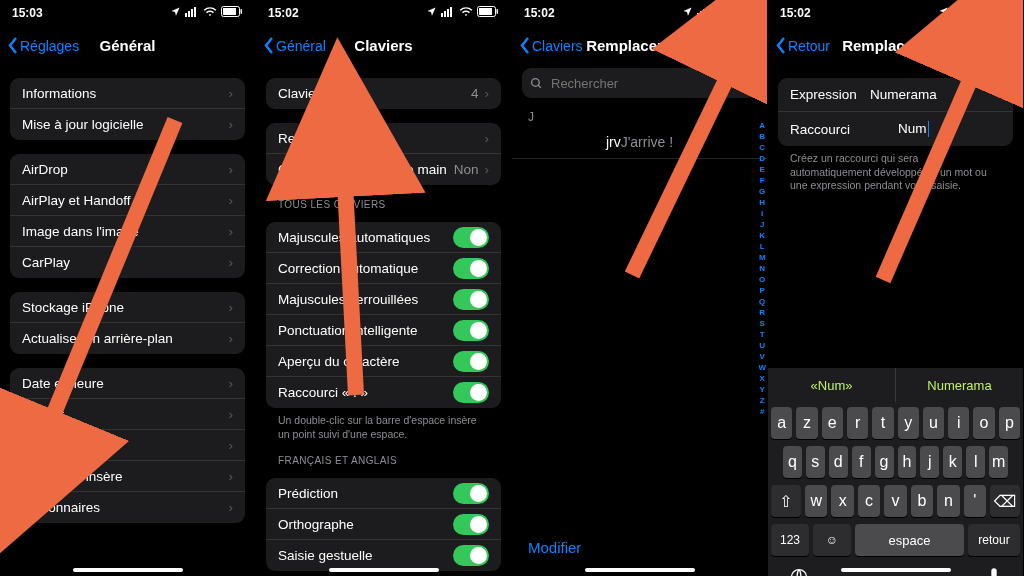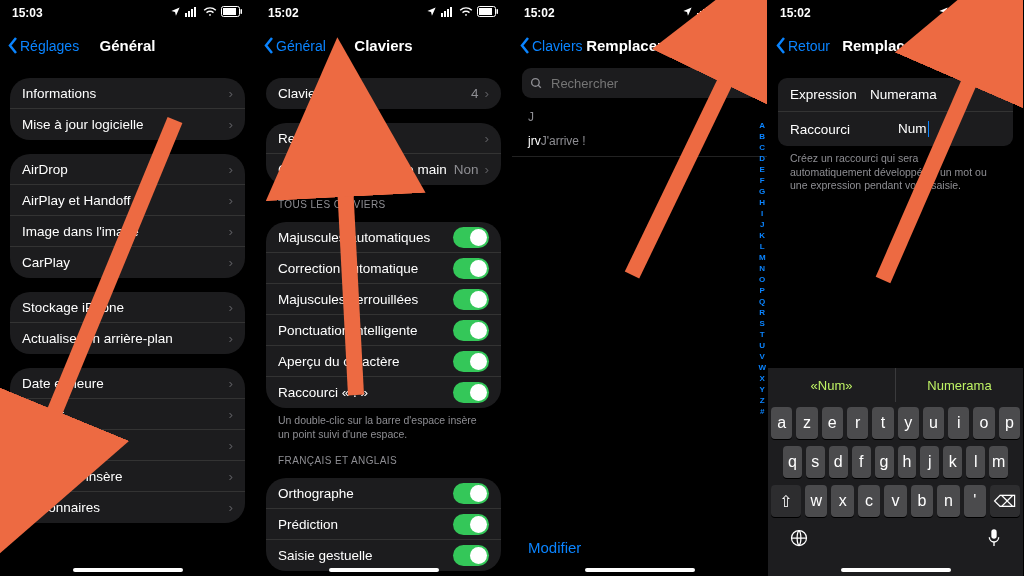--- a/index.html
+++ b/index.html
@@ -6,36 +6,36 @@
   body{background:#111;width:1024px;height:576px;overflow:hidden;color:#fff;font-size:13px;}
   .row{display:flex;height:576px;}
   .phone{width:256px;height:576px;background:#000;position:relative;overflow:hidden;border-right:1px solid #000;}
   .status{display:flex;justify-content:space-between;align-items:center;height:26px;padding:0 12px;font-size:12px;font-weight:600;}
   .status .right{display:flex;gap:4px;align-items:center;}
   .nav{display:flex;align-items:center;justify-content:space-between;height:38px;padding:0 8px;}
   .nav .back{display:flex;align-items:flex-end;color:#0a84ff;font-size:14px;gap:2px;}
   .nav .title{position:absolute;left:0;right:0;text-align:center;font-weight:600;font-size:15px;pointer-events:none;}
   .nav .action{color:#0a84ff;font-size:14px;}
   .scroll{height:calc(576px - 64px);overflow:hidden;}
-  .grp{margin:14px 10px 0;background:#1c1c1e;border-radius:20px;overflow:hidden;}
+  .grp{margin:14px 10px 0;background:#1c1c1e;border-radius:9px;overflow:hidden;}
   .grp.tight{margin-top:8px;}
   .cell{display:flex;align-items:center;justify-content:space-between;height:31px;padding:0 12px;border-bottom:0.5px solid #333;font-size:13.5px;}
   .cell:last-child{border-bottom:none;}
   .cell .lbl{color:#fff;}
   .cell .v{color:#8e8e93;display:flex;align-items:center;gap:6px;}
   .chev{color:#5a5a5e;}
   .hdr{color:#8e8e93;text-transform:uppercase;font-size:10px;letter-spacing:0.4px;padding:14px 22px 4px;}
   .foot{color:#8e8e93;font-size:10.5px;padding:6px 22px 0;line-height:1.3;}
   .toggle{width:36px;height:21px;border-radius:11px;background:#34c759;position:relative;}
   .toggle::after{content:"";position:absolute;right:2px;top:2px;width:17px;height:17px;border-radius:50%;background:#fff;}
   .search{margin:4px 10px 0;background:#1c1c1e;border-radius:9px;height:30px;display:flex;align-items:center;padding:0 8px;gap:8px;color:#8e8e93;}
   .search input{flex:1;background:none;border:none;color:#fff;font-size:13px;outline:none;}
   .index{position:absolute;right:1px;top:120px;display:flex;flex-direction:column;align-items:center;color:#0a84ff;font-size:8px;font-weight:600;line-height:11px;}
   .list-hdr{color:#8e8e93;font-size:12px;padding:12px 16px 2px;}
-  .entry{display:flex;justify-content:flex-start;padding:8px 16px;font-size:12px;border-bottom:0.5px solid #222;}
+  .entry{display:flex;justify-content:center;padding:8px 16px;font-size:14px;border-bottom:0.5px solid #222;}
   .entry .sc{color:#fff;}
   .entry .full{color:#8e8e93;}
   .bottom-link{position:absolute;bottom:20px;left:16px;color:#0a84ff;font-size:15px;}
   .home{position:absolute;bottom:4px;left:50%;transform:translateX(-50%);width:110px;height:4px;border-radius:3px;background:#fff;}
   
   .form{margin:14px 10px 0;background:#1c1c1e;border-radius:9px;overflow:hidden;}
   .form .frow{display:flex;align-items:center;height:34px;padding:0 12px;border-bottom:0.5px solid #333;font-size:13.5px;}
   .form .frow:last-child{border-bottom:none;gap:28px;}
   .form .flabel{width:80px;color:#fff;}
   .form .fval{color:#fff;}
@@ -265,25 +265,25 @@
           </div>
       <div class="cell">
             <span class="lbl">Raccourci « . »</span>
             <span class="toggle"></span>
           </div>
     </div>
     <div class="foot">Un double-clic sur la barre d'espace insère un point suivi d'une espace.</div>
     <div class="hdr">FRANÇAIS ET ANGLAIS</div>
     <div class="grp tight">
       <div class="cell">
+            <span class="lbl">Prédiction</span>
+            <span class="toggle"></span>
+          </div>
+      <div class="cell">
             <span class="lbl">Orthographe</span>
-            <span class="toggle"></span>
-          </div>
-      <div class="cell">
-            <span class="lbl">Prédiction</span>
             <span class="toggle"></span>
           </div>
       <div class="cell">
             <span class="lbl">Saisie gestuelle</span>
             <span class="toggle"></span>
           </div>
     </div>
   </div>
   <div class="home"></div>
   <div class="arrow" style="left:55px;top:145px;">
@@ -478,20 +478,26 @@
           <div class="key sp wide">⇧</div>
           <div class="key">w</div>
           <div class="key">x</div>
           <div class="key">c</div>
           <div class="key">v</div>
           <div class="key">b</div>
           <div class="key">n</div>
           <div class="key">'</div>
           <div class="key sp wide">⌫</div>
         </div>
+    <div class="kb-row r4">
+      <div class="key sp num">123</div>
+      <div class="key sp emoji">☺</div>
+      <div class="key space">espace</div>
+      <div class="key sp ret">retour</div>
+    </div>
     <div class="kb-bot">
       <span><svg width="20" height="20" viewBox="0 0 24 24" fill="none" stroke="#fff" stroke-width="1.5">
               <circle cx="12" cy="12" r="9"></circle>
               <path d="M3 12h18M12 3c3 3 3 15 0 18M12 3c-3 3-3 15 0 18"></path>
             </svg></span>
       <span><svg width="16" height="20" viewBox="0 0 24 30" fill="#fff">
               <rect x="8" y="2" width="8" height="14" rx="4"></rect>
               <path d="M5 14a7 7 0 0014 0" fill="none" stroke="#fff" stroke-width="2"></path>
               <line x1="12" y1="21" x2="12" y2="27" stroke="#fff" stroke-width="2"></line>
             </svg></span>

